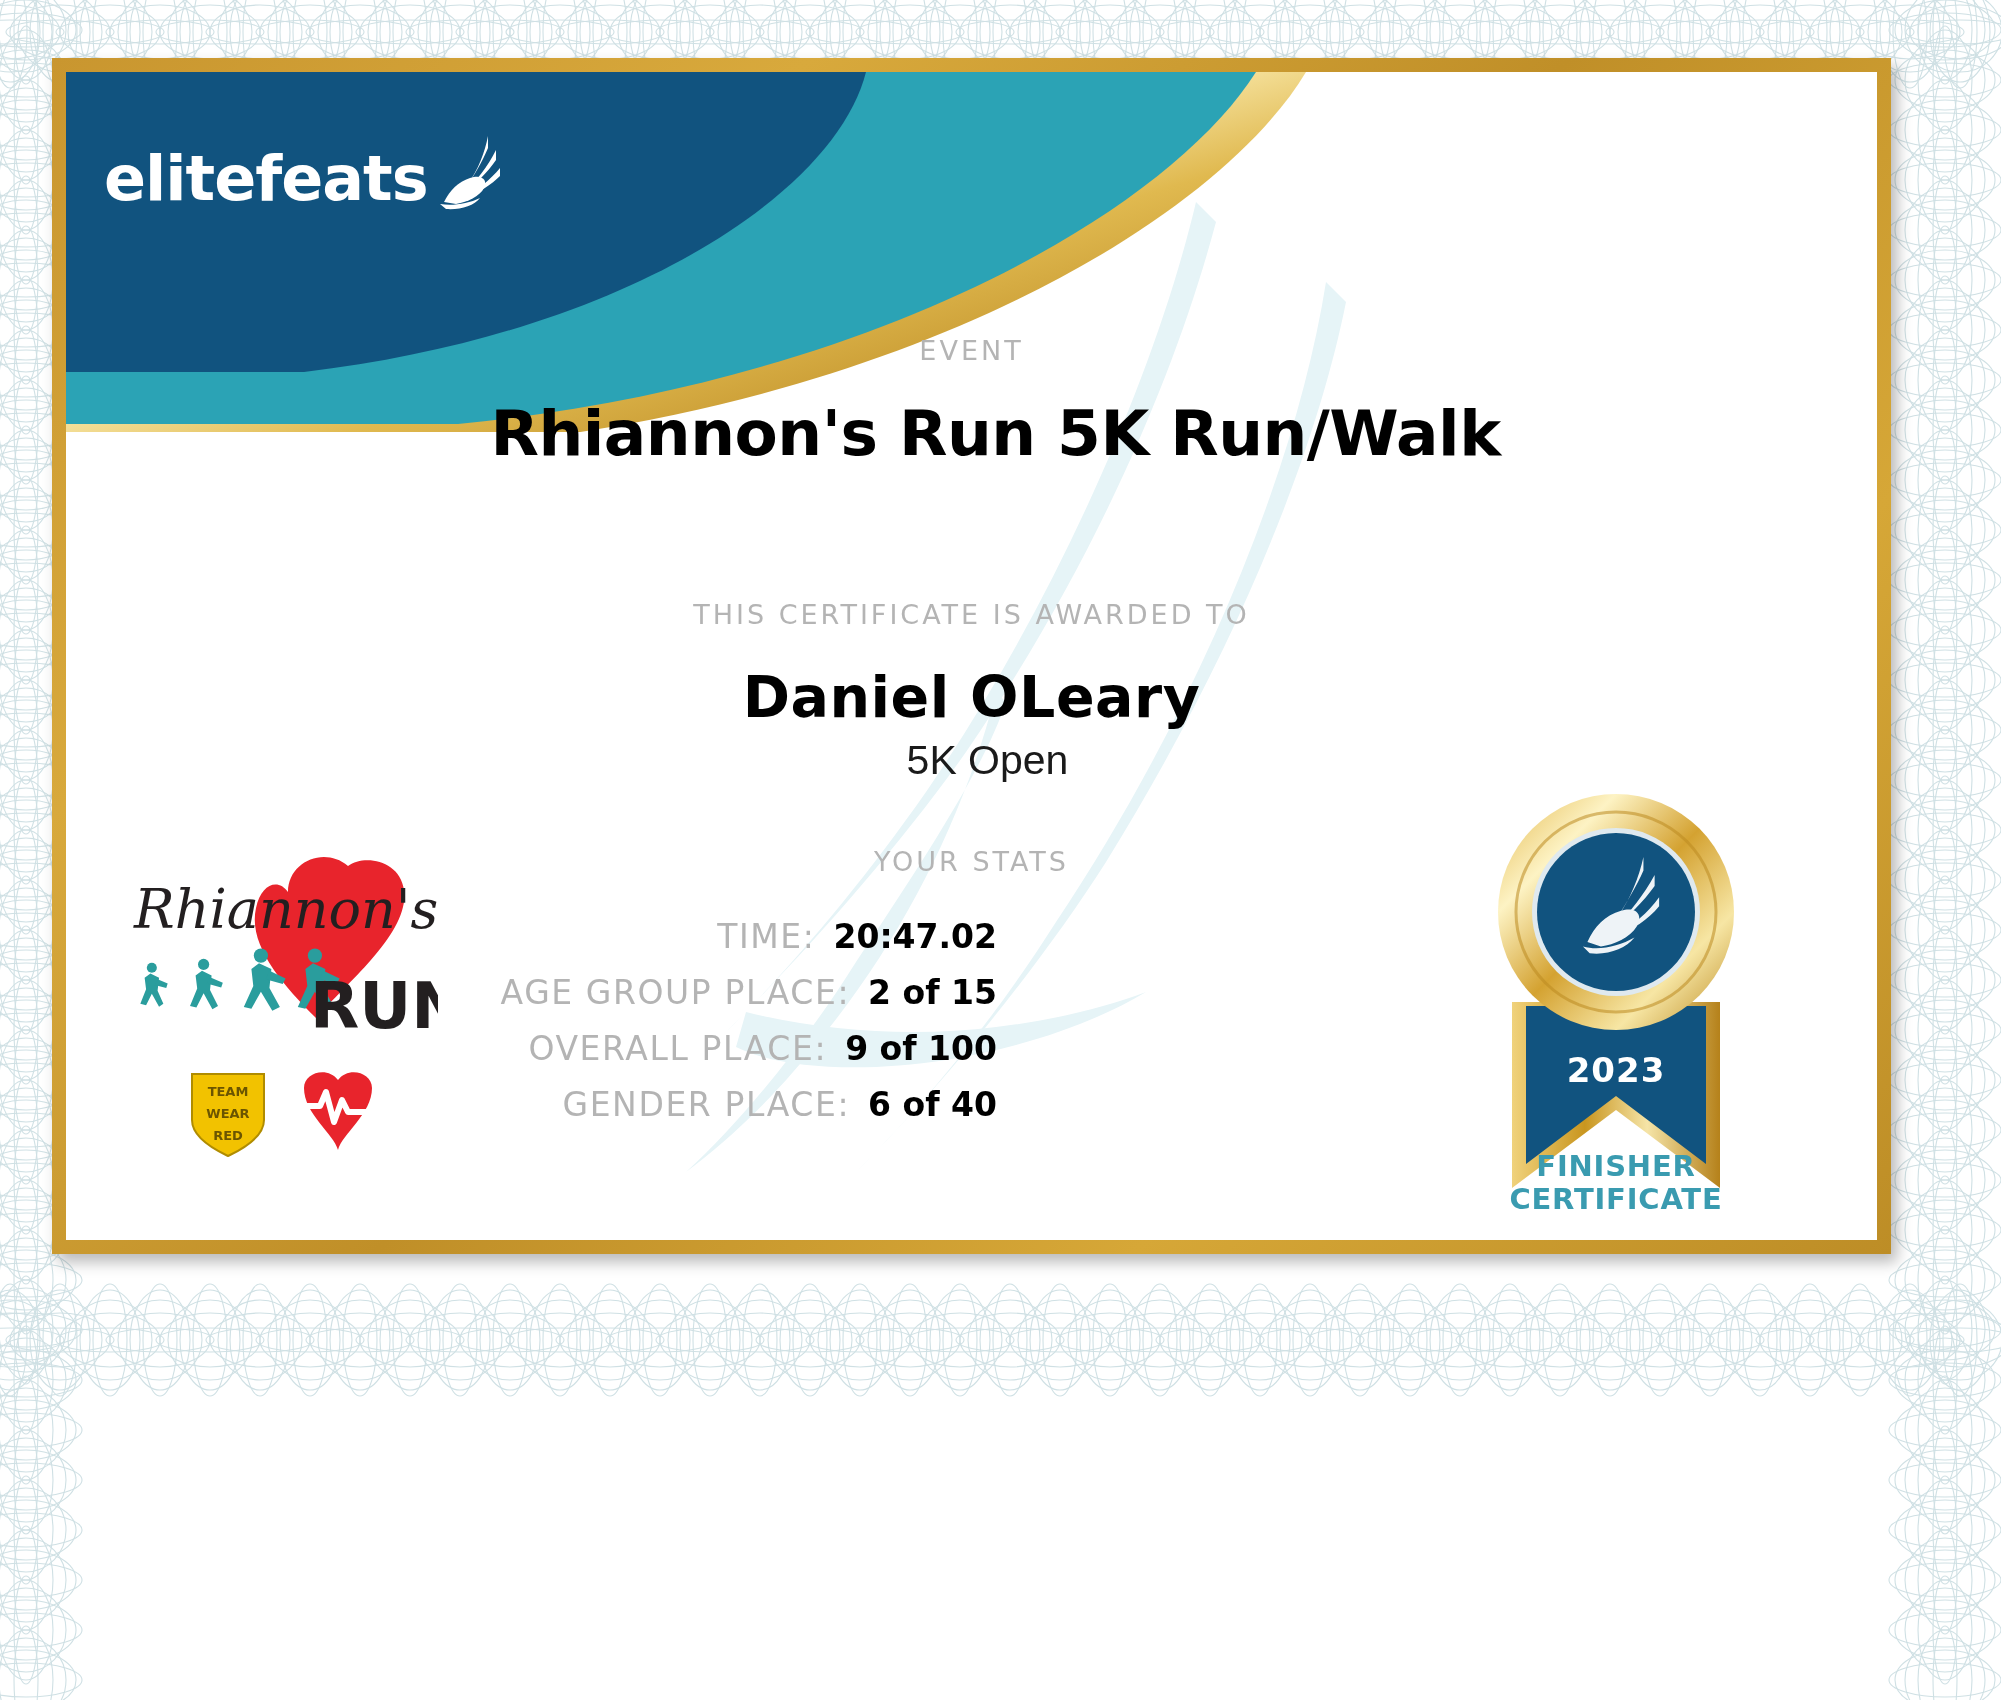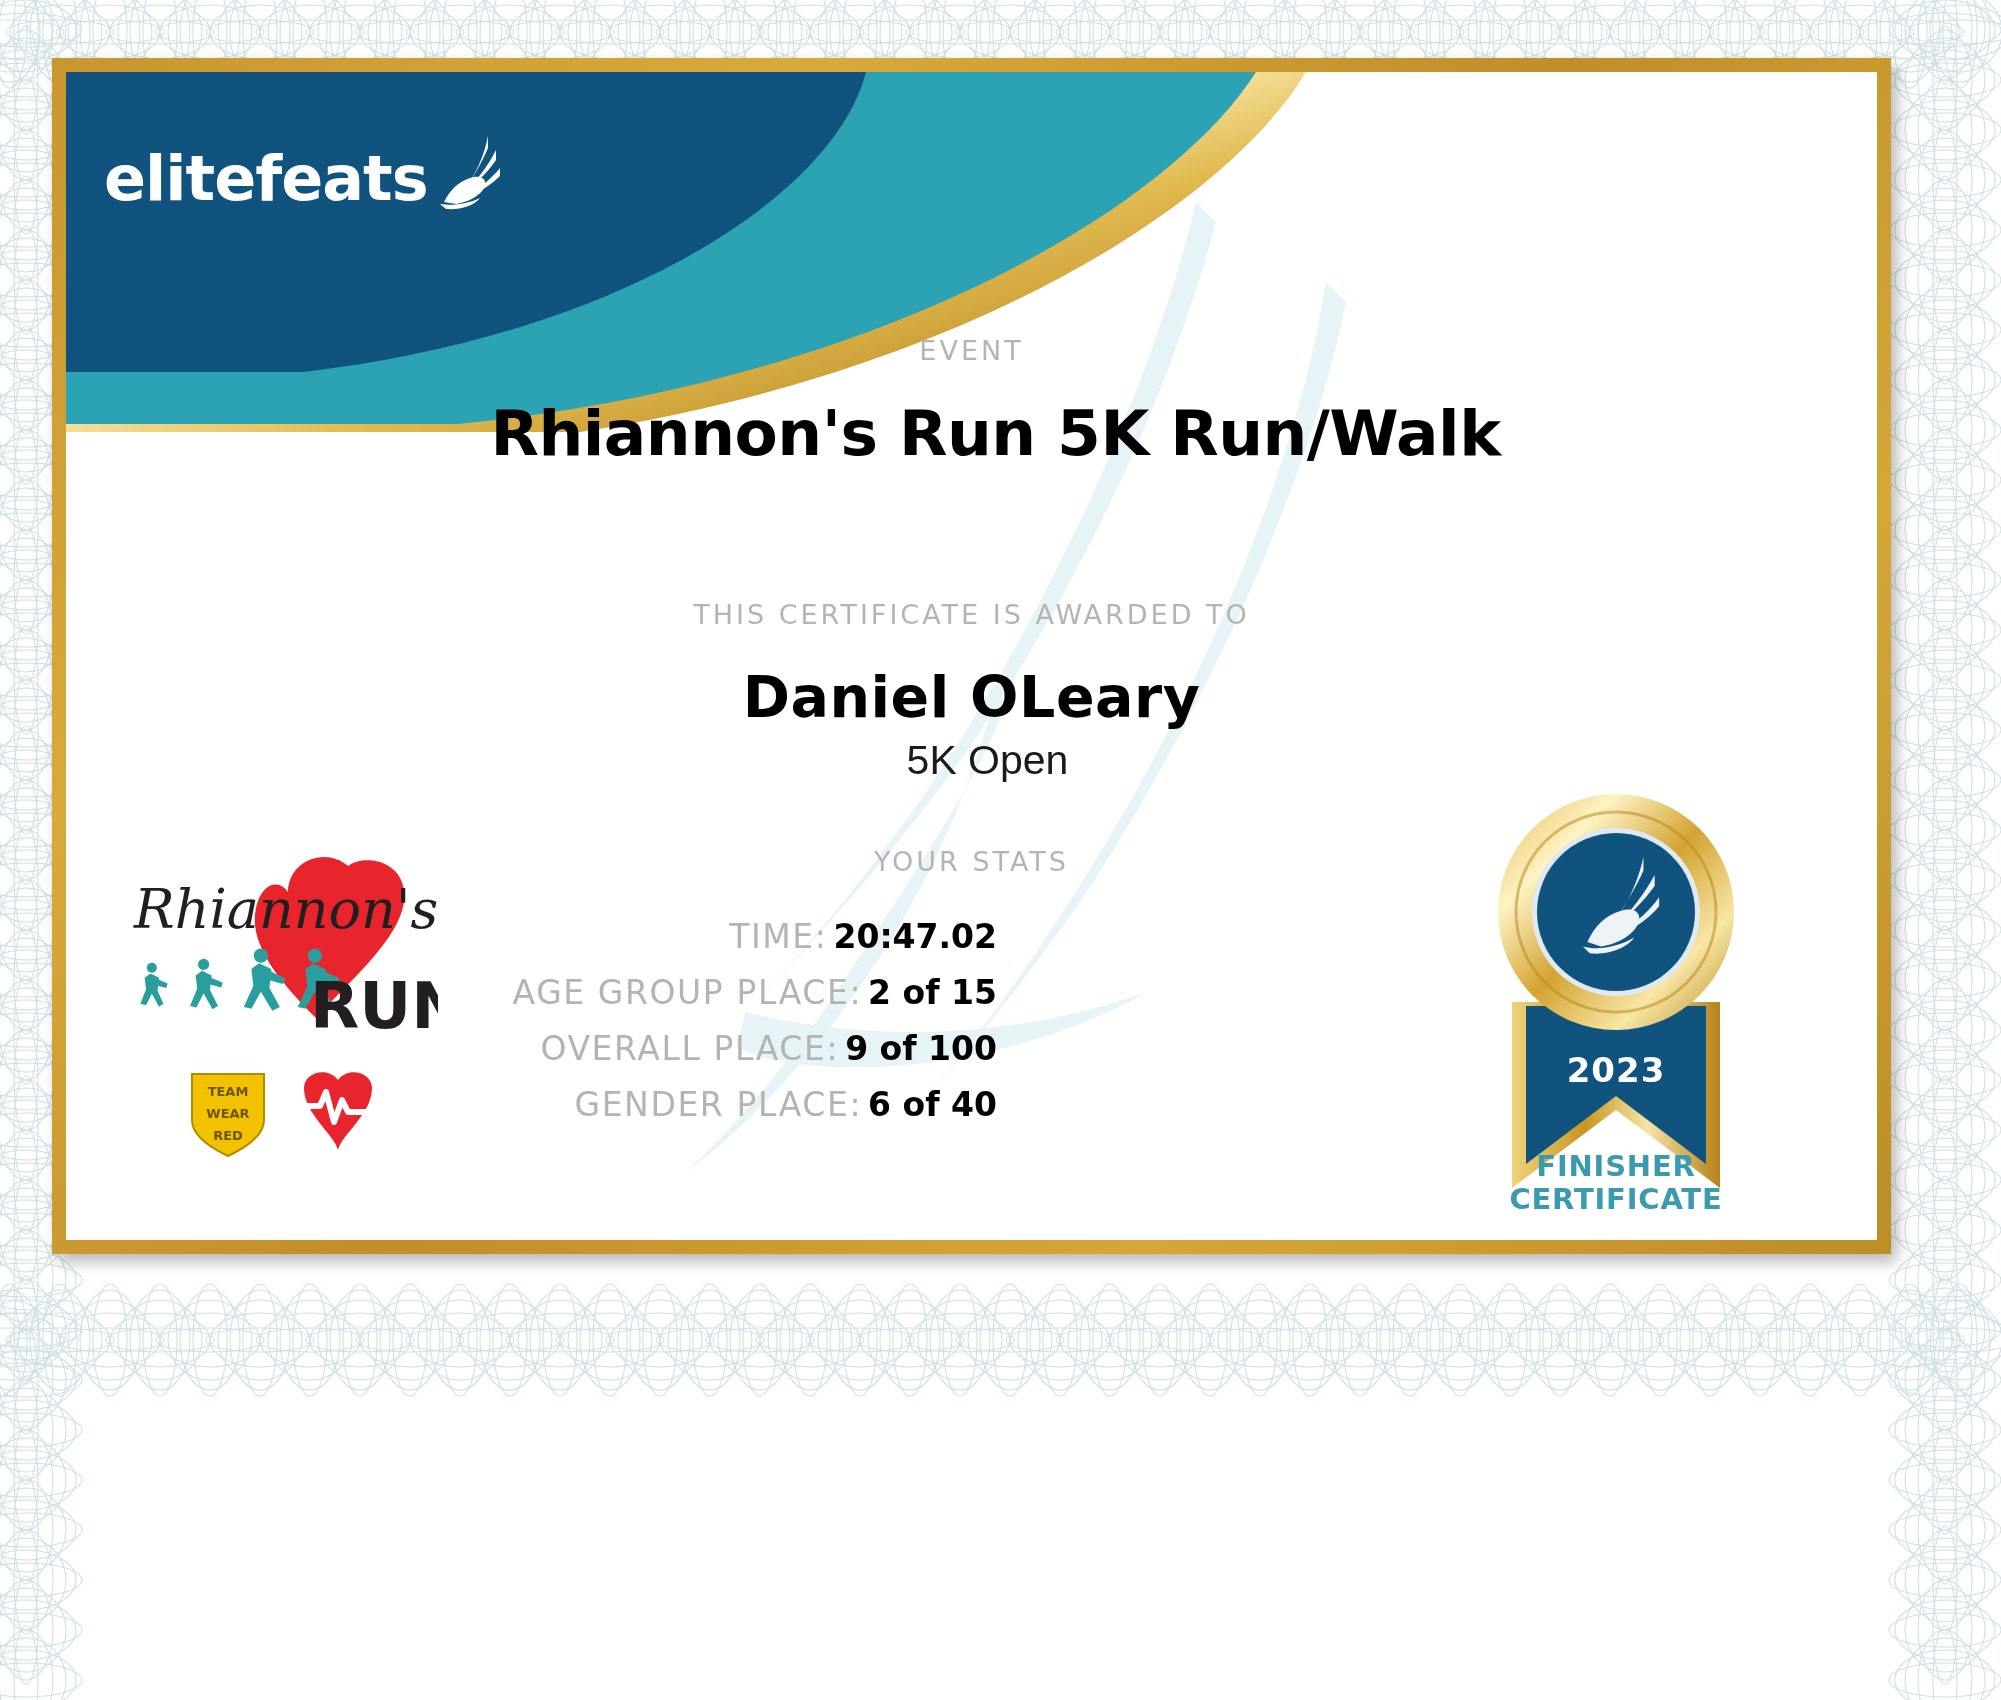--- a/index.html
+++ b/index.html
@@ -159,21 +159,21 @@
     color: #b4b4b4;
     font-size: 33px;
     letter-spacing: 1.6px;
     font-weight: 400;
     font-family: "DejaVu Sans", sans-serif;
   }
   .stat-value {
     color: #000000;
     font-size: 33px;
     font-weight: 700;
-    margin-left: 6px;
+    margin-left: 18px;
     font-family: "DejaVu Sans", sans-serif;
   }
 
   
   #event-logo {
     position: absolute;
     left: 62px;
     top: 760px;
     width: 310px;
     height: 330px;

